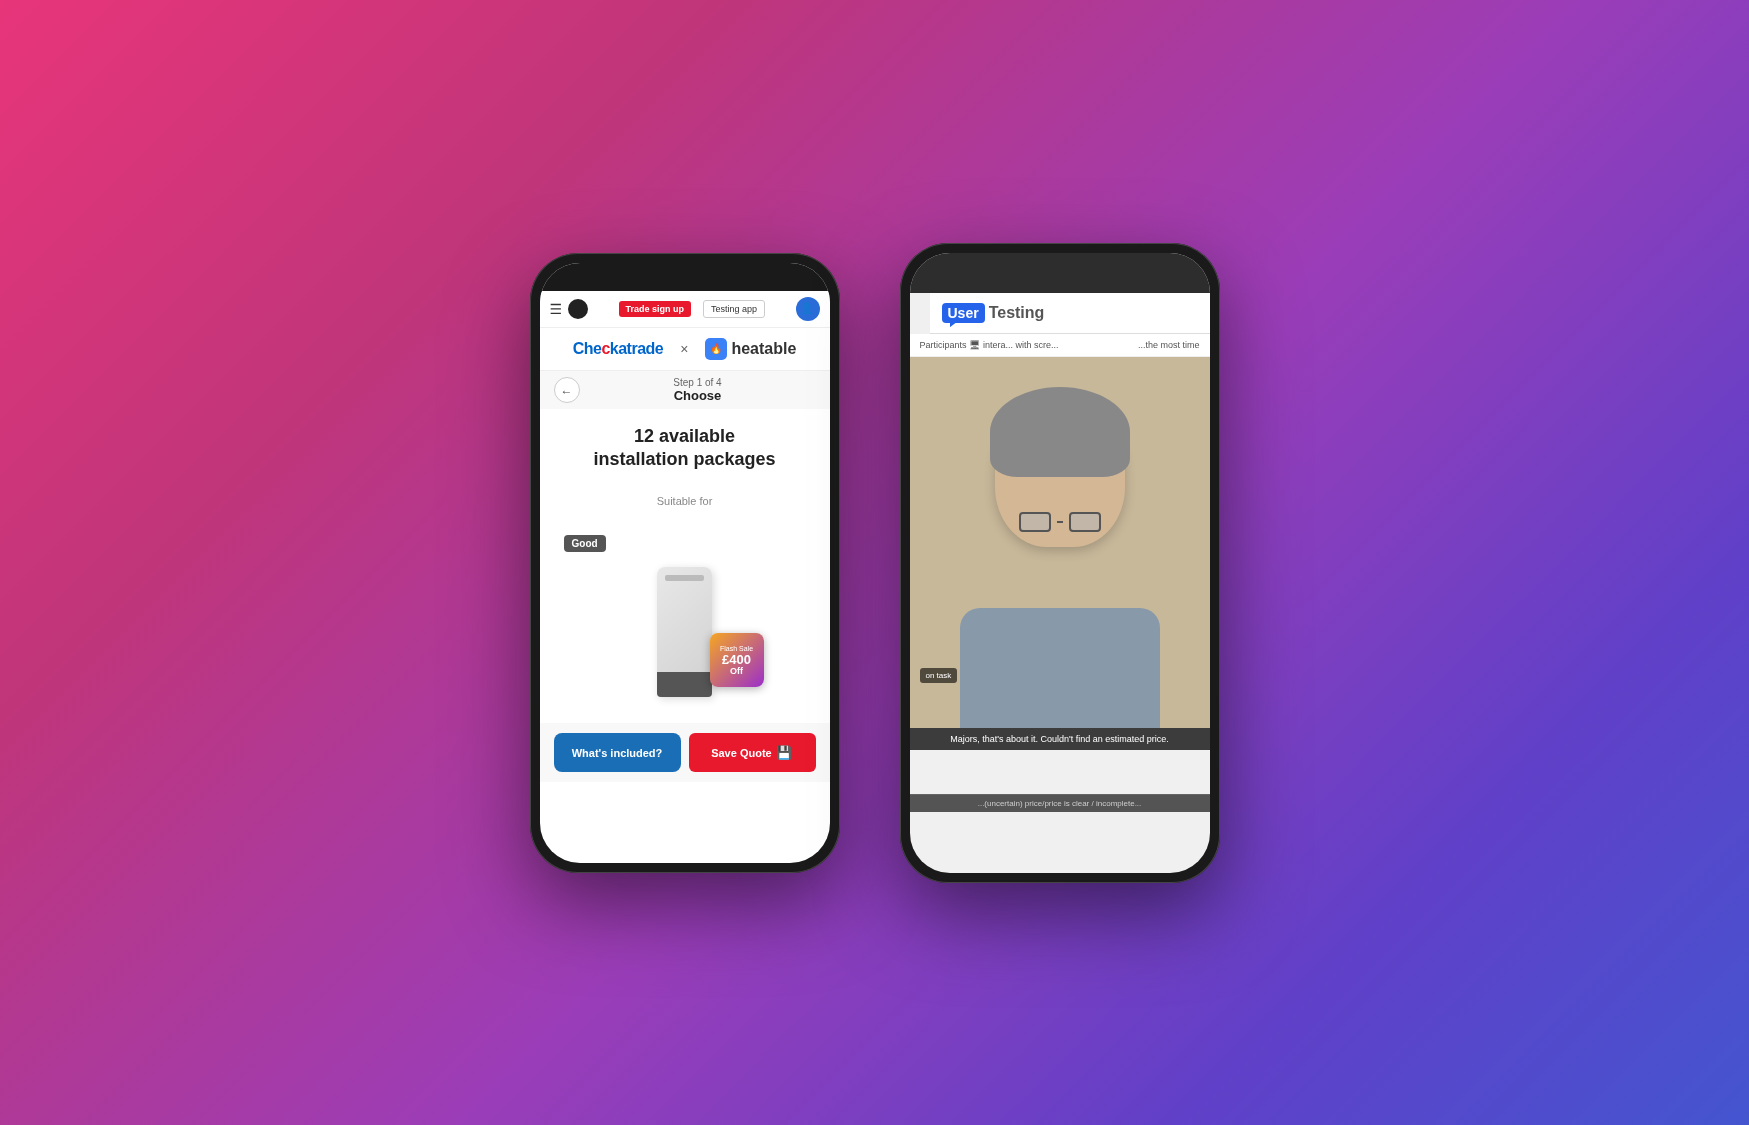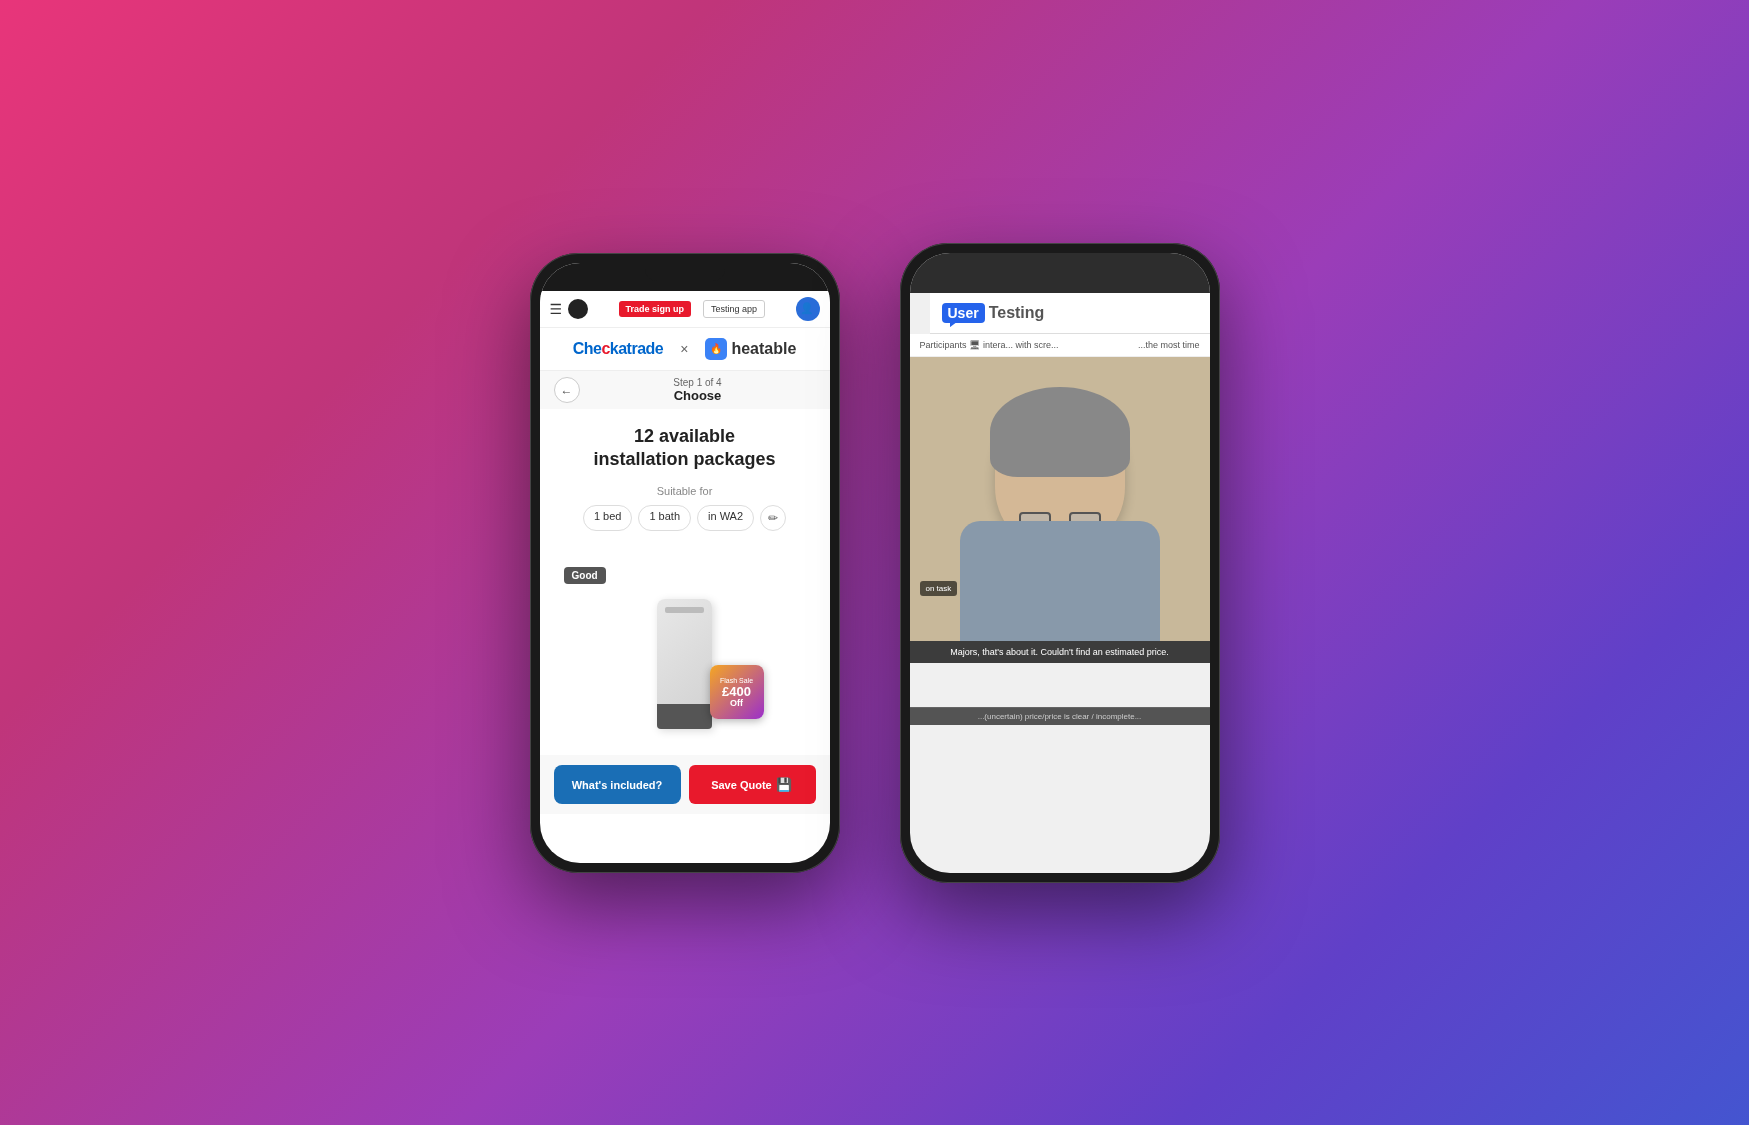--- a/index.html
+++ b/index.html
@@ -249,20 +249,21 @@
       color: #222;
       line-height: 1.3;
     }
 
     .suitable-label {
       text-align: center;
       font-size: 11px;
       color: #888;
       padding: 6px 0 4px;
       background: #fff;
+      margin-top: 10px;
     }
 
     
     .filter-chips {
       display: flex;
       justify-content: center;
       gap: 6px;
       padding: 4px 14px 12px;
       background: #fff;
     }
@@ -481,21 +482,21 @@
       display: flex;
       align-items: center;
       gap: 0;
       font-size: 9px;
       color: #555;
     }
 
     
     .video-participant {
       width: 100%;
-      height: 284px;
+      height: 371px;
       background: linear-gradient(160deg, #c8b89a 0%, #b5a080 30%, #a89070 60%, #9a8060 100%);
       position: relative;
       overflow: hidden;
     }
 
     
     .person-head {
       width: 130px;
       height: 150px;
       background: #d4b896;
@@ -639,26 +640,20 @@
           <div class="step-text-small">Step 1 of 4</div>
           <div class="step-title">Choose</div>
         </div>
       </div>
 
       <div class="packages-title">
         <h2>12 available<br>installation packages</h2>
       </div>
 
       <div class="suitable-label">Suitable for</div>
-      <div class="filter-chips">
-        <div class="chip">1 bed</div>
-        <div class="chip">1 bath</div>
-        <div class="chip">in WA2</div>
-        <div class="chip-edit">✏</div>
-      </div>
 
       <div class="product-card">
         <div class="badge-good">Good</div>
         <div class="product-image-area">
           <div class="boiler-shape"></div>
           <div class="flash-badge">
             <span class="flash-label">Flash Sale</span>
             <span class="flash-amount">£400</span>
             <span class="flash-off">Off</span>
           </div>

